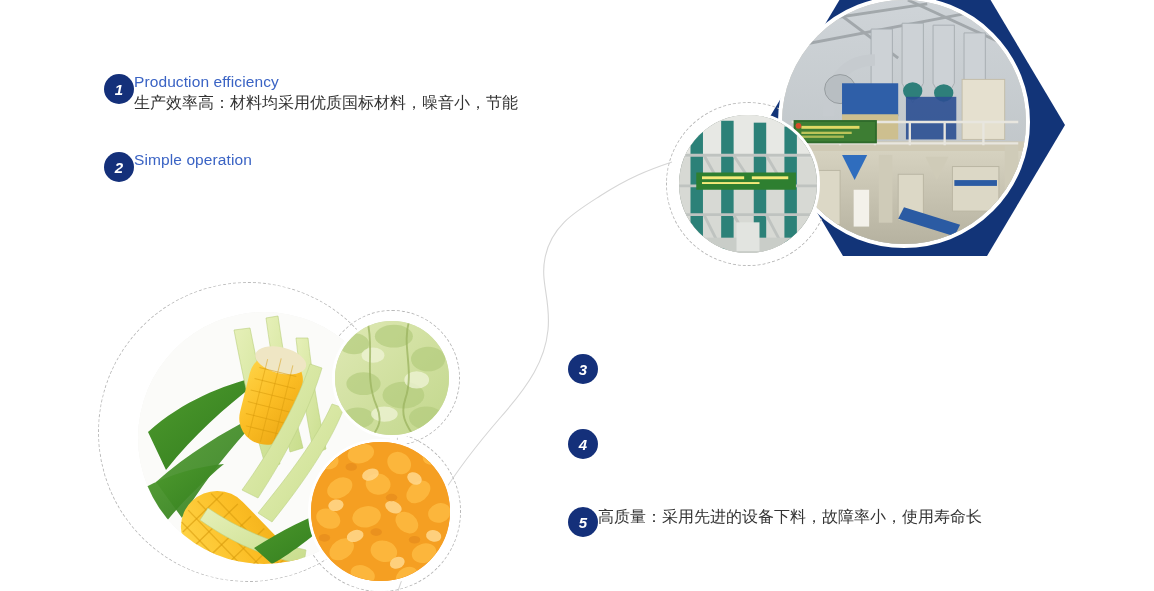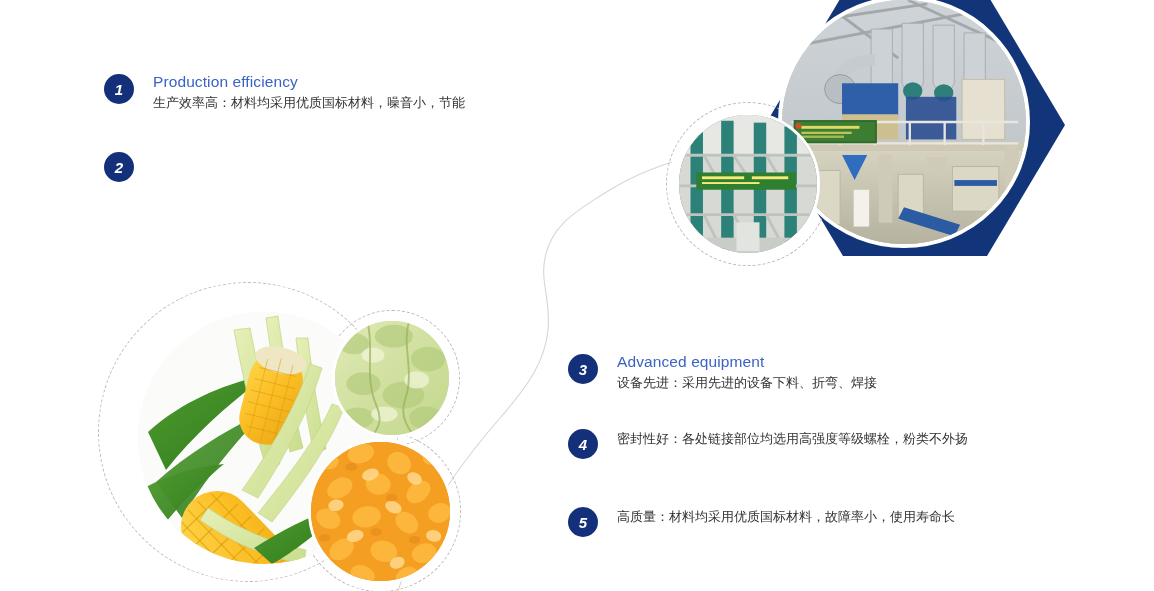--- a/index.html
+++ b/index.html
@@ -21,31 +21,31 @@
     width:30px;height:30px;border-radius:50%;
     background:#14307a;
     color:#ffffff;
     font-style:italic;
     font-size:15px;
     font-weight:bold;
     display:flex;align-items:center;justify-content:center;
     flex:0 0 30px;
     margin-top:2px;
   }
-  .ftext{margin-left:19px;}
+  .ftext{}
   .ftitle{
     color:#3a63c4;
     font-size:15.5px;
     line-height:19px;
     letter-spacing:.1px;
     white-space:nowrap;
   }
   .fdesc{
     color:#333333;
-    font-size:13px;
+    font-size:16px;
     line-height:21px;
     margin-top:1px;
     white-space:nowrap;
   }
 
   
   .hexwrap{position:absolute;left:660px;top:-6px;width:420px;height:268px;}
   .hex{
     position:absolute;left:105px;top:0;width:300px;height:262px;
     background:#123478;
@@ -390,38 +390,34 @@
     <div class="badge">1</div>
     <div class="ftext">
       <div class="ftitle">Production efficiency</div>
       <div class="fdesc">生产效率高：材料均采用优质国标材料，噪音小，节能</div>
     </div>
   </div>
 
   <div class="feature" style="left:104px;top:150px;">
     <div class="badge">2</div>
     <div class="ftext">
+      <div class="ftitle">Simple operation</div>
     </div>
   </div>
 
   <div class="feature" style="left:568px;top:352px;">
     <div class="badge">3</div>
-    <div class="ftext">
-      <div class="ftitle">Advanced equipment</div>
-      <div class="fdesc">设备先进：采用先进的设备下料、折弯、焊接</div>
-    </div>
   </div>
 
   <div class="feature" style="left:568px;top:427px;">
     <div class="badge">4</div>
     <div class="ftext">
-      <div class="fdesc">密封性好：各处链接部位均选用高强度等级螺栓，粉类不外扬</div>
     </div>
   </div>
 
   <div class="feature" style="left:568px;top:505px;">
     <div class="badge">5</div>
     <div class="ftext">
-      <div class="fdesc">高质量：材料均采用优质国标材料，故障率小，使用寿命长</div>
+      <div class="fdesc">高质量：采用先进的设备下料，故障率小，使用寿命长</div>
     </div>
   </div>
 
 </div>
 
 </body></html>

